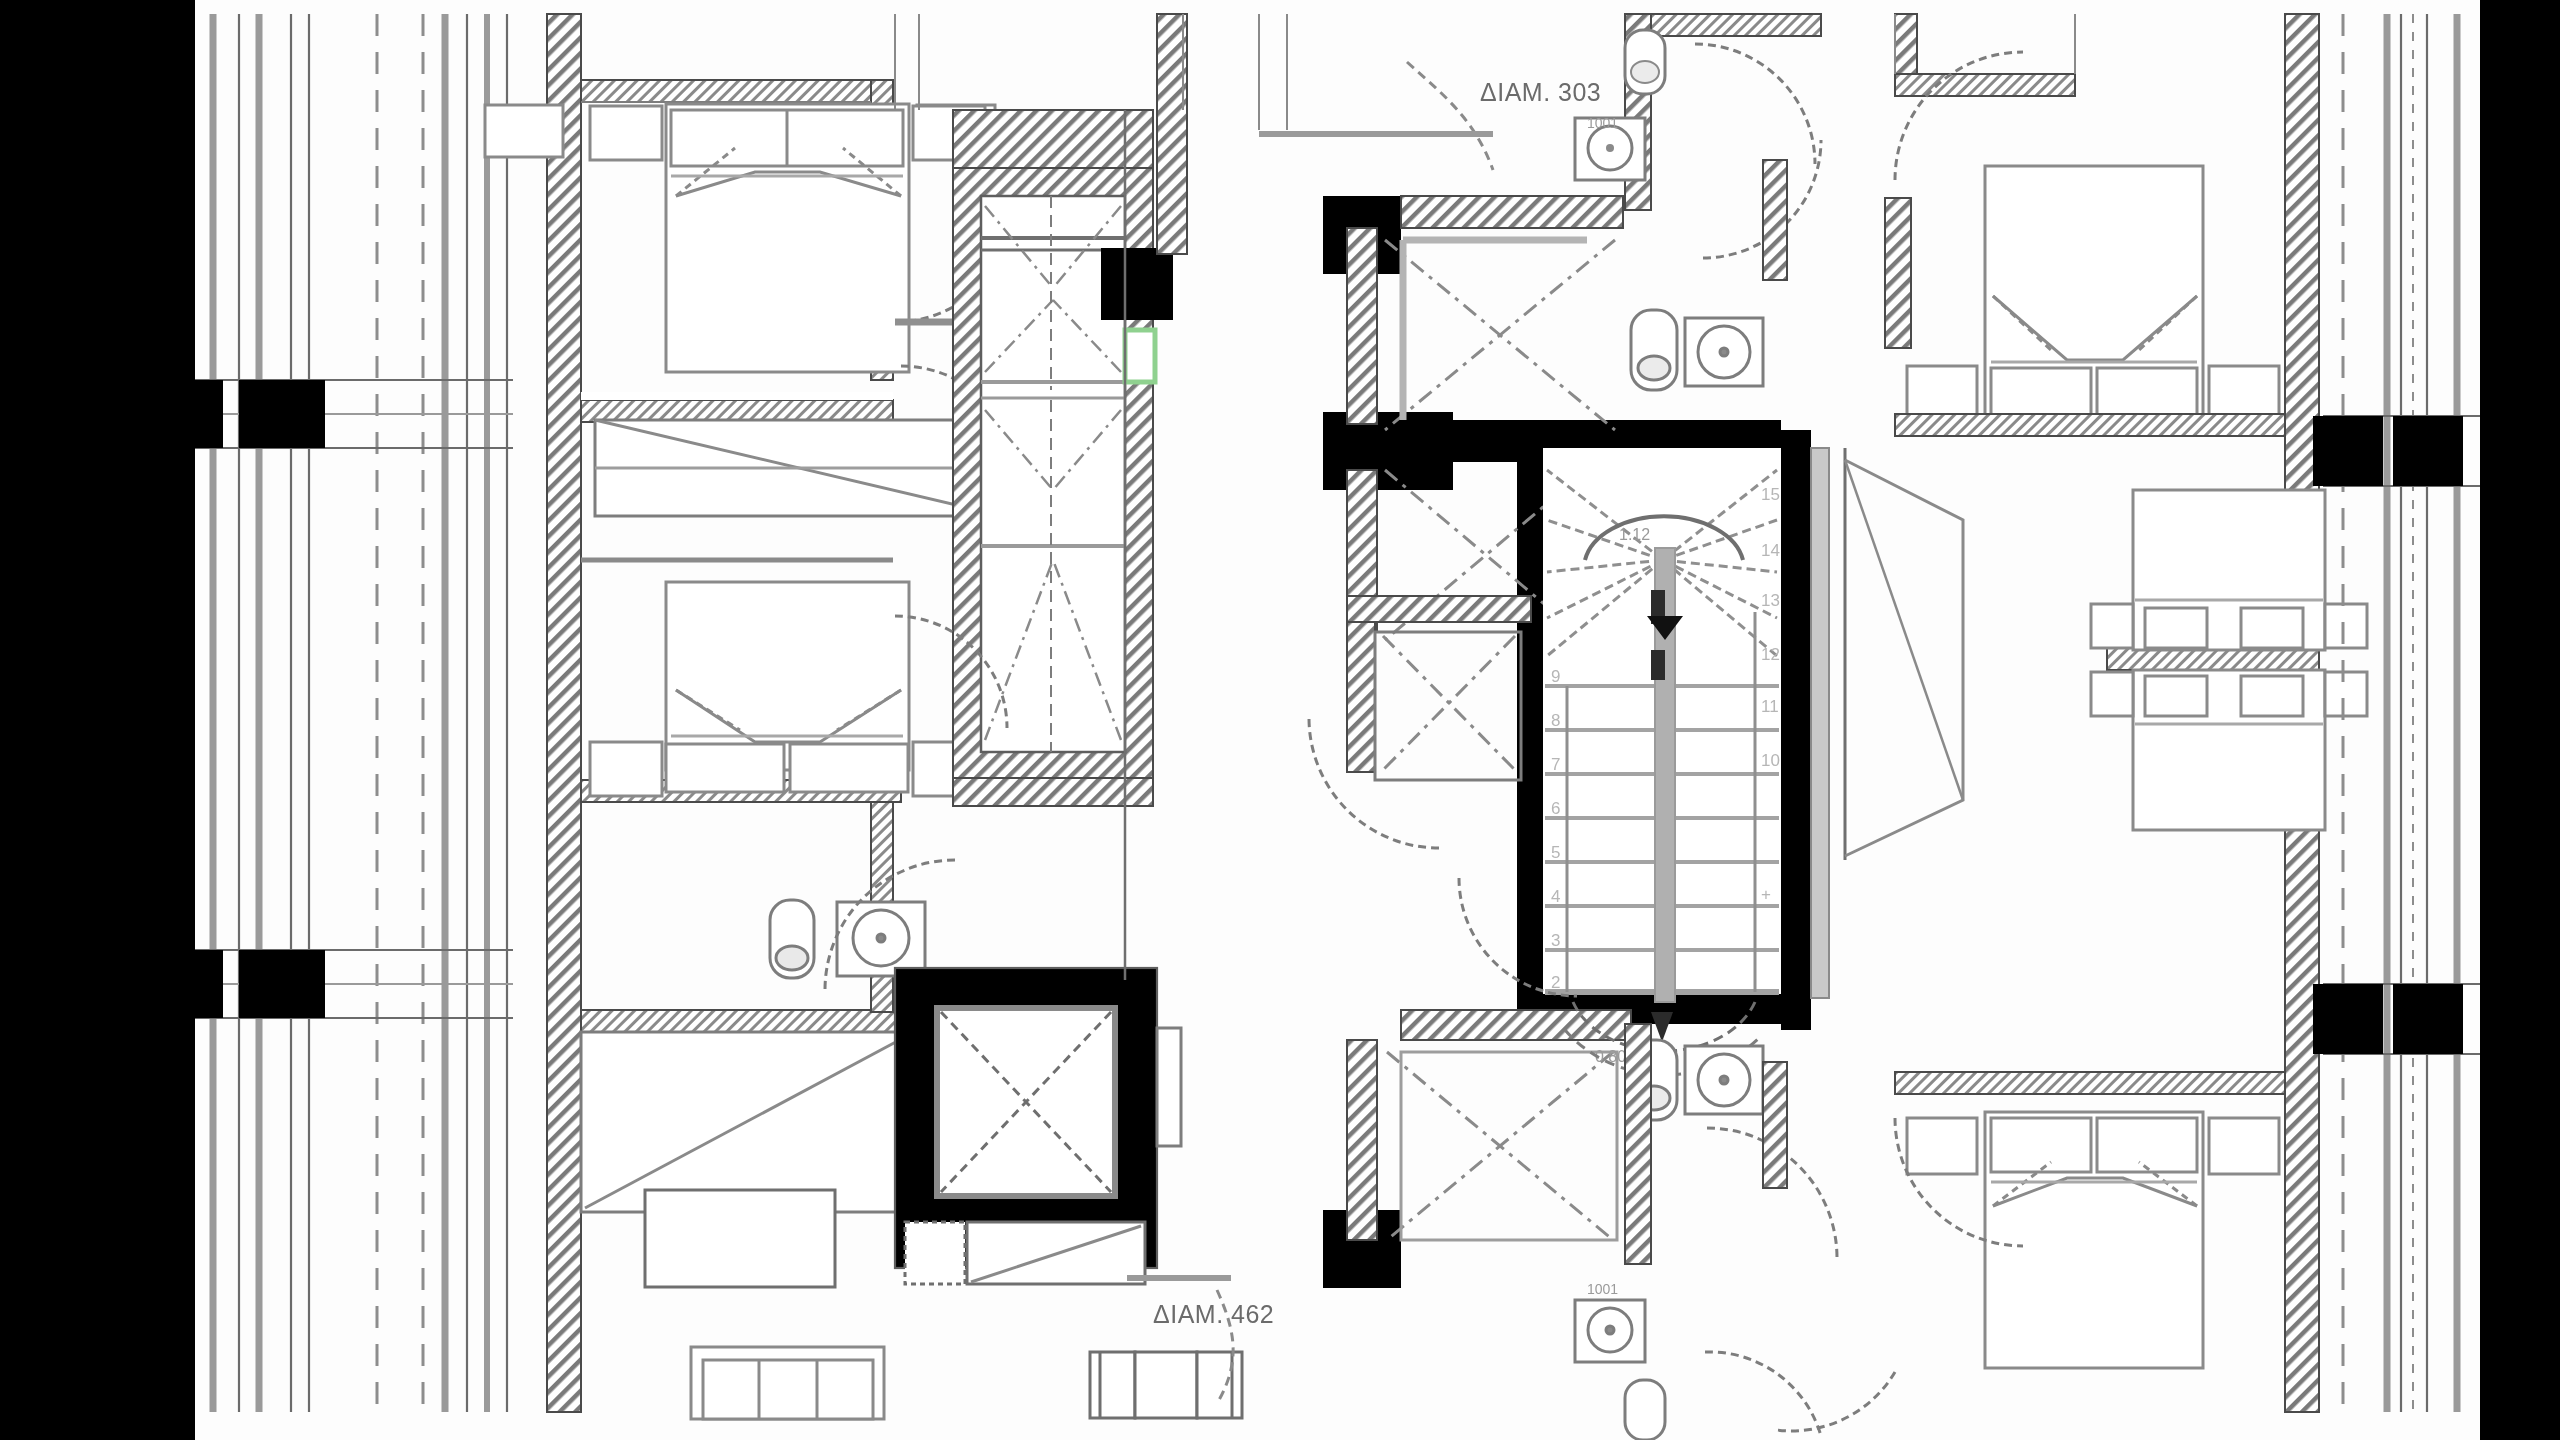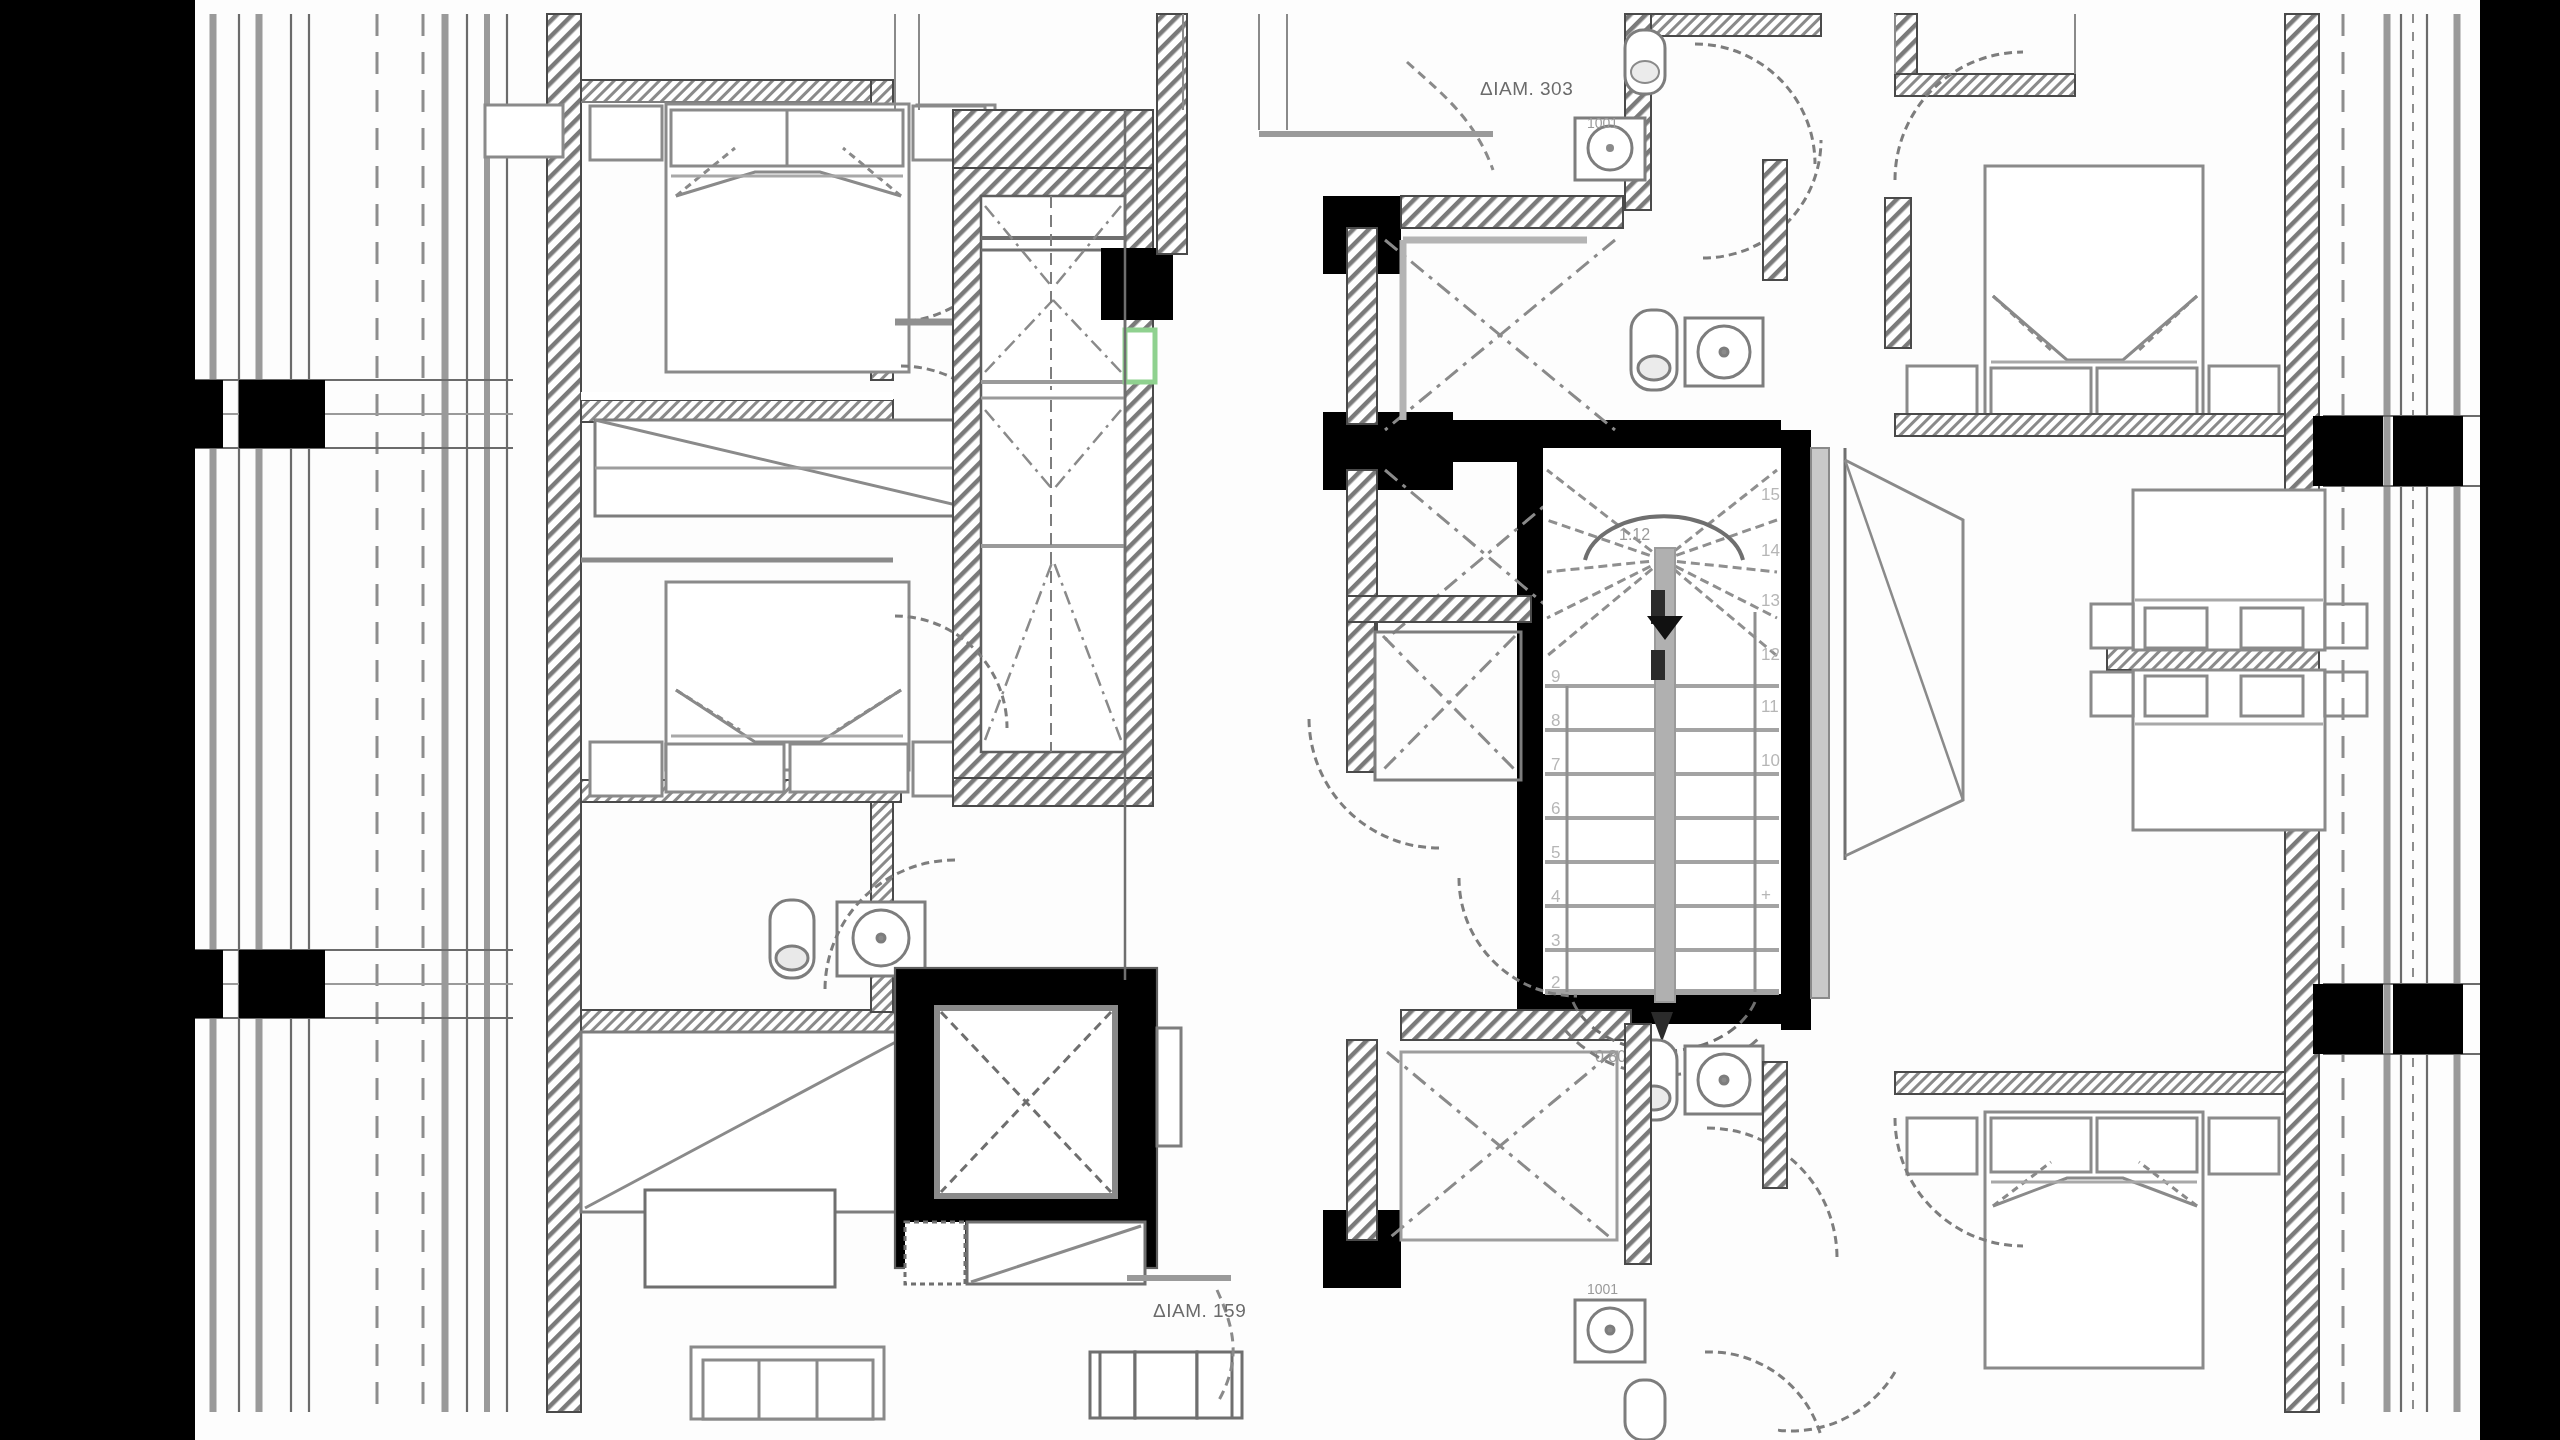--- a/index.html
+++ b/index.html
@@ -4,21 +4,21 @@
 <style>
   html,body{margin:0;padding:0;background:#000;}
   body{width:2560px;height:1440px;overflow:hidden;
        font-family:"Liberation Sans", sans-serif;}
   #stage{position:relative;width:2560px;height:1440px;background:#000;}
   #sheet{position:absolute;left:195px;top:0;width:2285px;height:1440px;background:#fdfdfd;}
   .bar{position:absolute;background:#000;}
   #bar-left{left:0;top:0;width:195px;height:1440px;}
   #bar-right{left:2480px;top:0;width:80px;height:1440px;}
   svg#plan{position:absolute;left:0;top:0;width:2285px;height:1440px;display:block;}
-  .lbl{position:absolute;color:#6b6b6b;font-size:19px;letter-spacing:.5px;
+  .lbl{position:absolute;color:#6b6b6b;font-size:25px;letter-spacing:.5px;
        font-family:"Liberation Sans", sans-serif;white-space:nowrap;}
 </style>
 </head>
 <body>
 
 <div id="stage">
 
   <div class="bar" id="bar-left"></div>
   <div class="bar" id="bar-right"></div>
 
@@ -448,16 +448,16 @@
           <line x1="988" y1="14" x2="988" y2="110"></line>
           <line x1="1064" y1="14" x2="1064" y2="130"></line>
           <line x1="1092" y1="14" x2="1092" y2="130"></line>
           <line x1="1700" y1="14" x2="1700" y2="74"></line>
           <line x1="1880" y1="14" x2="1880" y2="74"></line>
         </g>
       </g>
     </svg>
 
     <div class="lbl" style="left:1285px;top:78px;">ΔΙΑΜ. 303</div>
-    <div class="lbl" style="left:958px;top:1300px;">ΔΙΑΜ. 159</div>
+    <div class="lbl" style="left:958px;top:1300px;">ΔΙΑΜ. 462</div>
 
   </div>
 </div>
 
 </body></html>

